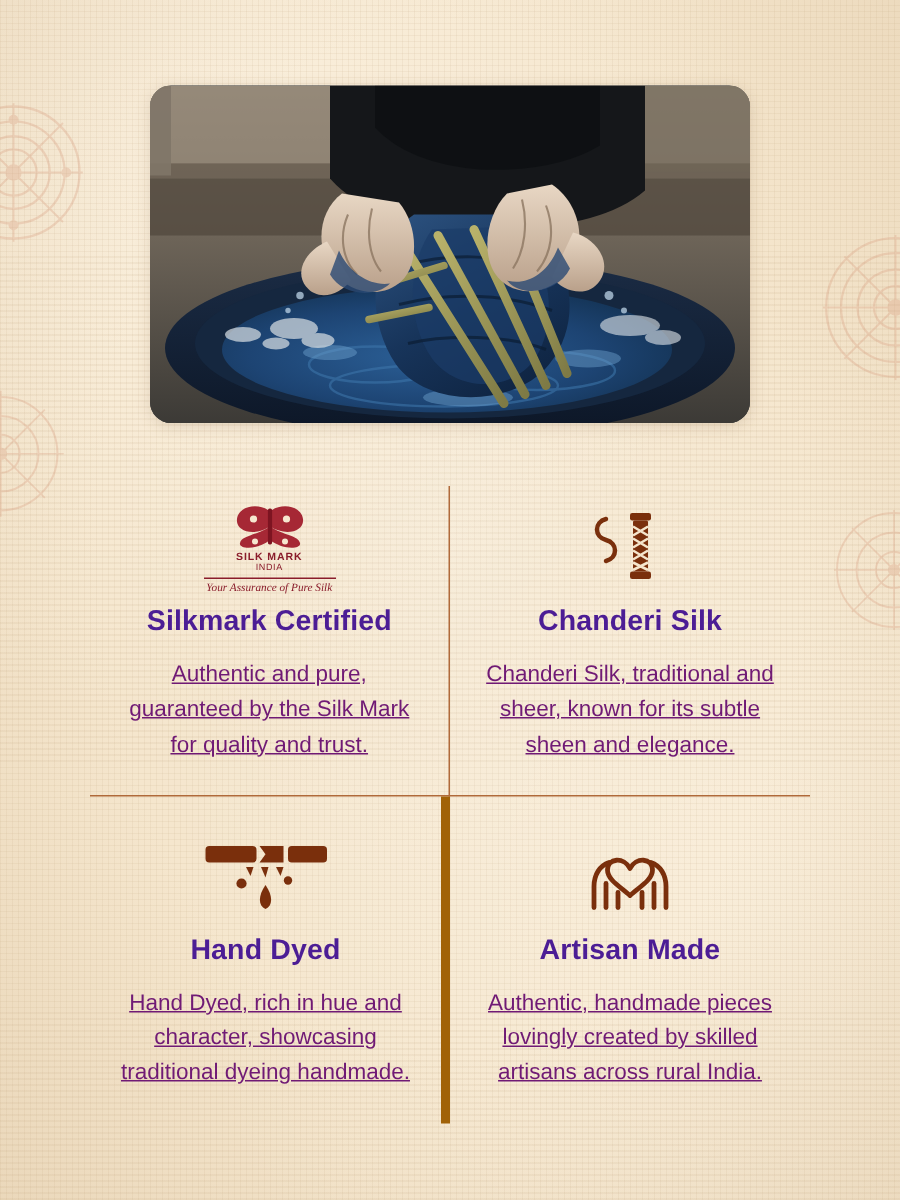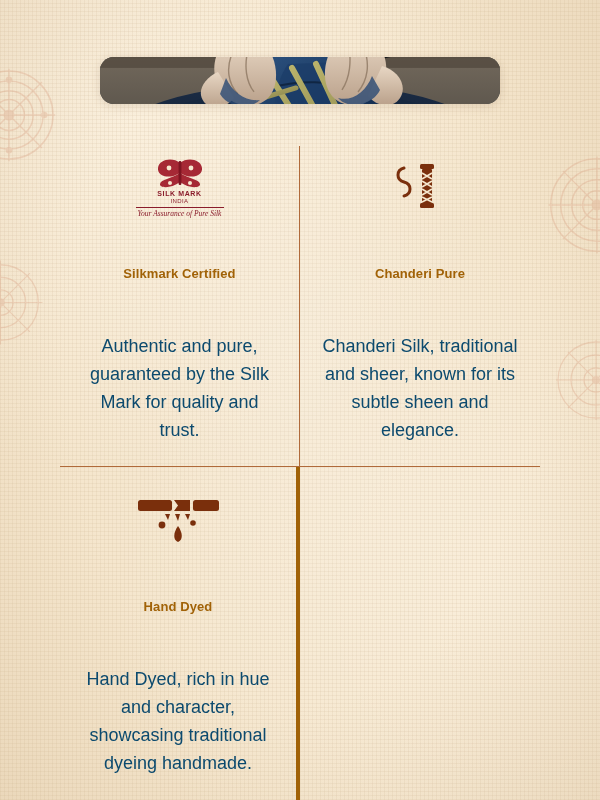--- a/index.html
+++ b/index.html
@@ -76,48 +76,48 @@
     grid-template-columns: 1fr 1fr;
     grid-template-rows: auto auto;
   }
   .cell {
     box-sizing: border-box;
     padding: 8px 18px 22px 18px;
     text-align: center;
     display: flex;
     flex-direction: column;
     align-items: center;
-    gap: 40px;
   }
   .cell.c0 { border-right: 1px solid #b06a3a; border-bottom: 1px solid #b06a3a; }
   .cell.c1 { border-bottom: 1px solid #b06a3a; }
-  .cell.c2 { border-right: 4px solid #a16207; padding-top: 20px; }
+  .cell.c2 { border-right: 6px solid #a16207; padding-top: 20px; }
   .cell.c3 { padding-top: 20px; }
 
   .icon-wrap {
     height: 66px;
     display: flex;
     align-items: center;
     justify-content: center;
     margin-bottom: 6px;
   }
 
   .cell-title {
-    font-size: 13px;
+    font-size: 19px;
     font-weight: bold;
-    color: #a16207;
+    color: #4c1d95;
     margin: 0 0 12px 0;
     letter-spacing: 0.1px;
   }
   .cell-desc {
-    font-size: 18px;
+    font-size: 15px;
     line-height: 1.55;
-    color: #0c4a6e;
+    color: #701a75;
     margin: 0;
     max-width: 215px;
+    text-decoration: underline;
   }
 
   
   .silkmark-logo {
     width: 96px;
     display: flex;
     flex-direction: column;
     align-items: center;
     line-height: 1;
   }
@@ -380,21 +380,21 @@
             <rect x="30" y="11" width="10" height="34" rx="1"></rect>
           </g>
           <g stroke="#f5e6cd" stroke-width="1.7" fill="none">
             <path d="M30 15 L40 21 M40 15 L30 21"></path>
             <path d="M30 23 L40 29 M40 23 L30 29"></path>
             <path d="M30 31 L40 37 M40 31 L30 37"></path>
             <path d="M30 39 L40 44 M40 39 L30 44"></path>
           </g>
         </svg>
       </div>
-      <h3 class="cell-title">Chanderi Pure</h3>
+      <h3 class="cell-title">Chanderi Silk</h3>
       <p class="cell-desc">Chanderi Silk, traditional and sheer, known for its subtle sheen and elegance.</p>
     </div>
 
     <div class="cell c2">
       <div class="icon-wrap">
         <svg width="86" height="56" viewBox="0 0 86 56" aria-hidden="true">
           <g fill="#7a2f0c">
             <rect x="3" y="8" width="34" height="11" rx="2.5"></rect>
             <rect x="58" y="8" width="26" height="11" rx="2.5"></rect>
             <path d="M39 8 h16 v11 h-16 l4 -5.5 z"></path>
@@ -404,15 +404,32 @@
             <path d="M43 34 C38 41 38 48 43 50 C48 48 48 41 43 34 Z"></path>
             <circle cx="27" cy="33" r="3.4"></circle>
             <circle cx="58" cy="31" r="2.8"></circle>
           </g>
         </svg>
       </div>
       <h3 class="cell-title">Hand Dyed</h3>
       <p class="cell-desc">Hand Dyed, rich in hue and character, showcasing traditional dyeing handmade.</p>
     </div>
 
+    <div class="cell c3">
+      <div class="icon-wrap">
+        <svg width="64" height="58" viewBox="0 0 64 58" aria-hidden="true">
+          <g fill="none" stroke="#7a2f0c" stroke-width="3.2" stroke-linecap="round" stroke-linejoin="round">
+            <path d="M32 24 C28 16 17 17 17 25 C17 32 27 37 32 42 C37 37 47 32 47 25 C47 17 36 16 32 24 Z"></path>
+            <path d="M18 20 C12 22 8 28 8 36 L8 50"></path>
+            <path d="M46 20 C52 22 56 28 56 36 L56 50"></path>
+            <path d="M16 34 L16 50"></path>
+            <path d="M48 34 L48 50"></path>
+            <path d="M24 40 L24 50"></path>
+            <path d="M40 40 L40 50"></path>
+          </g>
+        </svg>
+      </div>
+      <h3 class="cell-title">Artisan Made</h3>
+      <p class="cell-desc">Authentic, handmade pieces lovingly created by skilled artisans across rural India.</p>
+    </div>
 
   </div>
 </div>
 
 </body></html>

